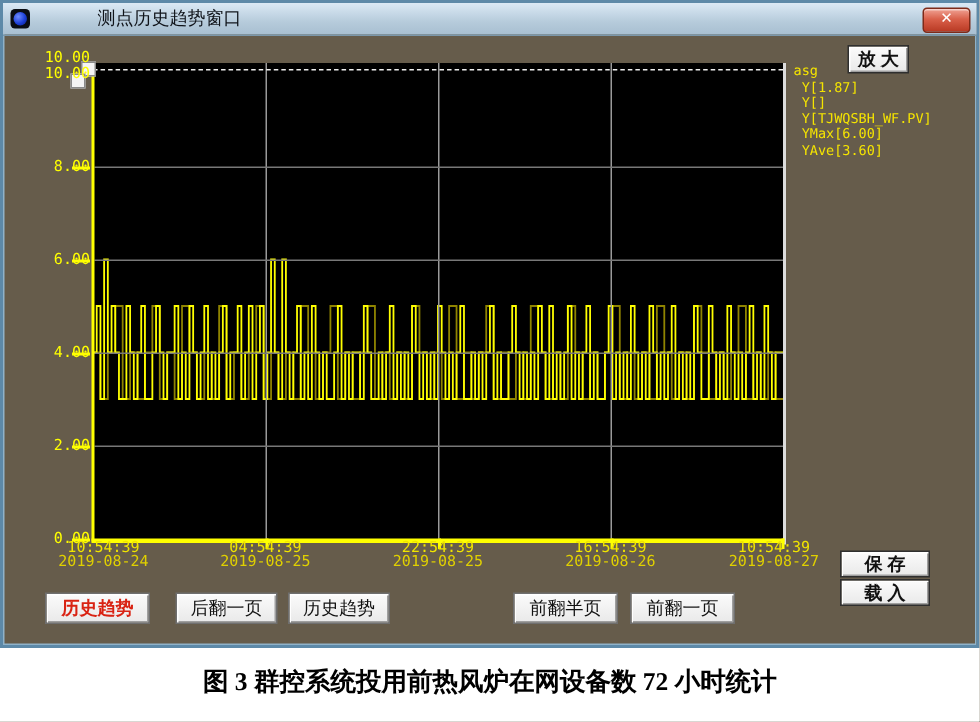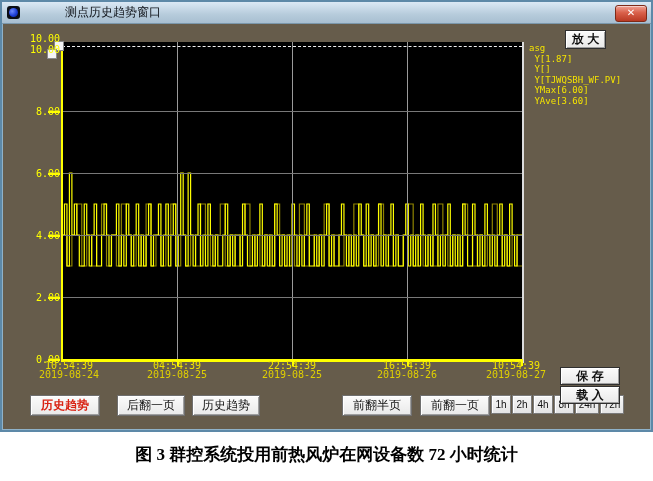--- a/index.html
+++ b/index.html
@@ -142,26 +142,18 @@
       </div>
     <div class="legend" id="legend"><div>asg</div><div> Y[1.87]</div><div> Y[]</div><div> Y[TJWQSBH_WF.PV]</div><div> YMax[6.00]</div><div> YAve[3.60]</div></div>
 
     <div class="btn bold dark" style="left:563px;top:28px;width:39px;height:17px;">放 大</div>
 
     <div class="btn red" style="left:28px;top:393px;width:68px;height:19px;">历史趋势</div>
     <div class="btn" style="left:115px;top:393px;width:66px;height:19px;">后翻一页</div>
     <div class="btn" style="left:190px;top:393px;width:66px;height:19px;">历史趋势</div>
     <div class="btn" style="left:340px;top:393px;width:68px;height:19px;">前翻半页</div>
     <div class="btn" style="left:418px;top:393px;width:68px;height:19px;">前翻一页</div>
-    <div class="ranges" id="ranges">
-        <div class="rbtn">1h</div>
-        <div class="rbtn">2h</div>
-        <div class="rbtn">4h</div>
-        <div class="rbtn">8h</div>
-        <div class="rbtn wide">24h</div>
-        <div class="rbtn wide">72h</div>
-      </div>
     <div class="btn bold dark" style="left:558px;top:365px;width:58px;height:16px;">保 存</div>
     <div class="btn bold dark" style="left:558px;top:384px;width:58px;height:16px;">载 入</div>
   </div>
 
   <div class="caption">图 3  群控系统投用前热风炉在网设备数 72 小时统计</div>
 </div>
 
 </body></html>

